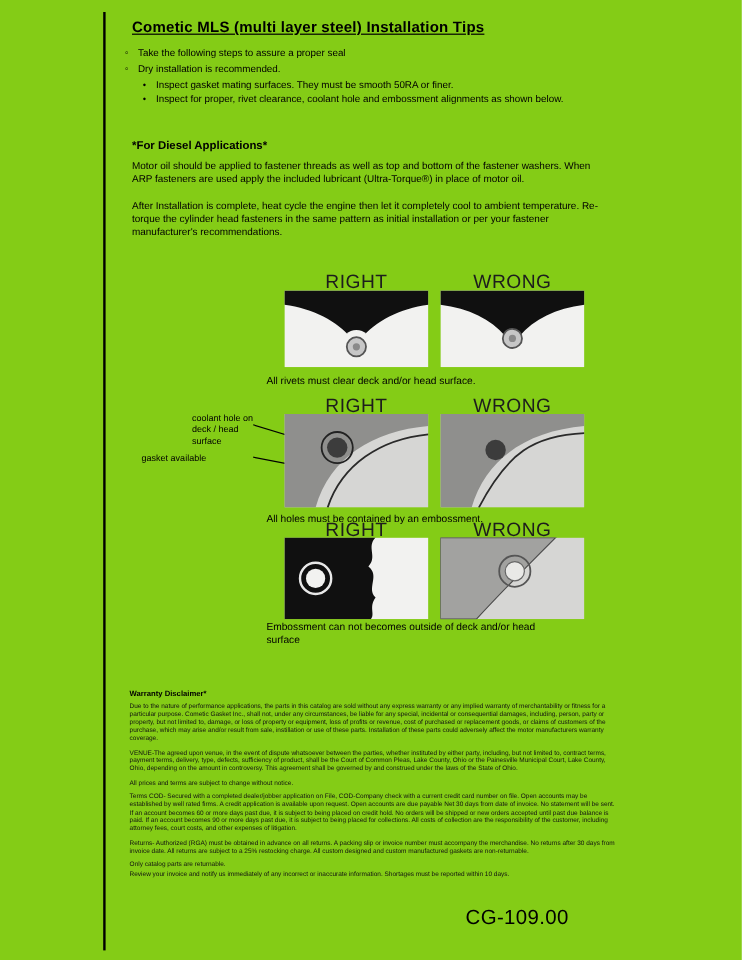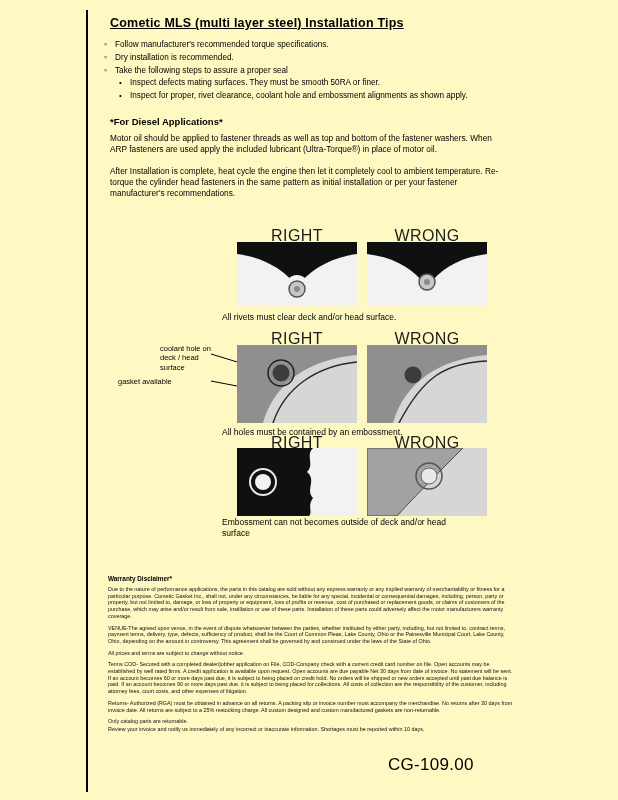--- a/index.html
+++ b/index.html
@@ -1,18 +1,18 @@
 <!DOCTYPE html>
 <html><head>
 <meta charset="utf-8">
 <style>
   * { margin:0; padding:0; box-sizing:border-box; }
   html,body { width:618px; height:800px; }
   body { background:#f6f6f4; font-family:"Liberation Sans", sans-serif; color:#000; }
-  .page { position:relative; width:618px; height:800px; background:#fef9c3; overflow:hidden; }
+  .page { position:relative; width:618px; height:800px; background:#84cc16; overflow:hidden; }
   .left-rule { position:absolute; left:86px; top:10px; width:2px; height:782px; background:#000; }
 
   .title { position:absolute; left:110px; top:16px; font-size:12.5px; font-weight:bold; text-decoration:underline; letter-spacing:.2px; }
 
   ul.tips { position:absolute; left:104px; top:41px; width:420px; list-style:none; }
   ul.tips li { position:relative; padding-left:11px; font-size:8.2px; line-height:1.05; margin-bottom:4.2px; }
   ul.tips li::before { content:"◦"; position:absolute; left:0; top:-1px; font-size:9px; }
   ul.tips li.sub { margin-left:15px; }
   ul.tips li.sub::before { content:"•"; font-size:8px; top:0; }
 
@@ -51,25 +51,24 @@
 </style>
 </head>
 <body>
 
 <div class="page">
   <div class="left-rule"></div>
 
   <h1 class="title">Cometic MLS (multi layer steel) Installation Tips</h1>
 
   <ul class="tips">
-    <li>Follow manufacturer's recommended torque specifications.</li>
+    <li>Take the following steps to assure a proper seal</li>
     <li>Dry installation is recommended.</li>
-    <li>Take the following steps to assure a proper seal</li>
-    <li class="sub">Inspect defects mating surfaces.  They must be smooth 50RA or finer.</li>
-    <li class="sub">Inspect for proper, rivet clearance, coolant hole and embossment alignments as shown apply.</li>
+    <li class="sub">Inspect gasket mating surfaces.  They must be smooth 50RA or finer.</li>
+    <li class="sub">Inspect for proper, rivet clearance, coolant hole and embossment alignments as shown below.</li>
   </ul>
 
   <h2 class="diesel-heading">*For Diesel Applications*</h2>
   <p class="diesel-p1">Motor oil should be applied to fastener threads as well as top and bottom of the fastener washers. When ARP fasteners are used apply the included lubricant (Ultra-Torque®) in place of motor oil.</p>
   <p class="diesel-p2">After Installation is complete, heat cycle the engine then let it completely cool to ambient temperature. Re-torque the cylinder head fasteners in the same pattern as initial installation or per your fastener manufacturer's recommendations.</p>
 
   <div class="dg-label r1-label-right">RIGHT</div>
   <div class="dg-label r1-label-wrong">WRONG</div>
   <svg class="dg-img r1-img-right" viewBox="0 0 120 64">
     <rect width="120" height="64" fill="#f2f2f0"></rect>

